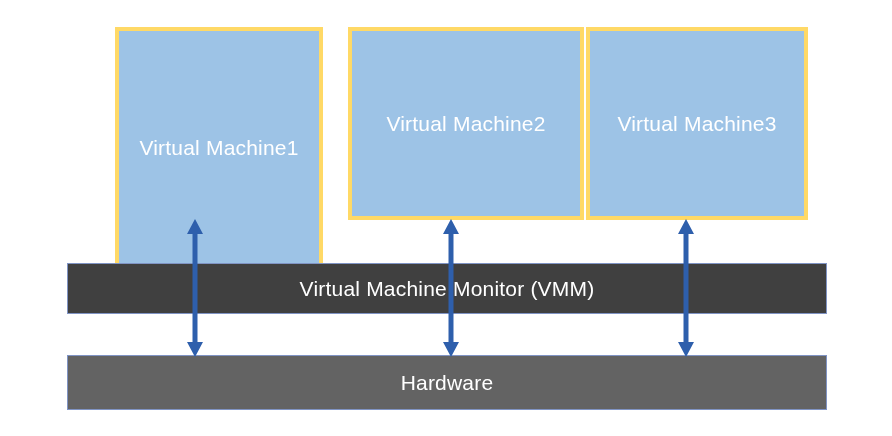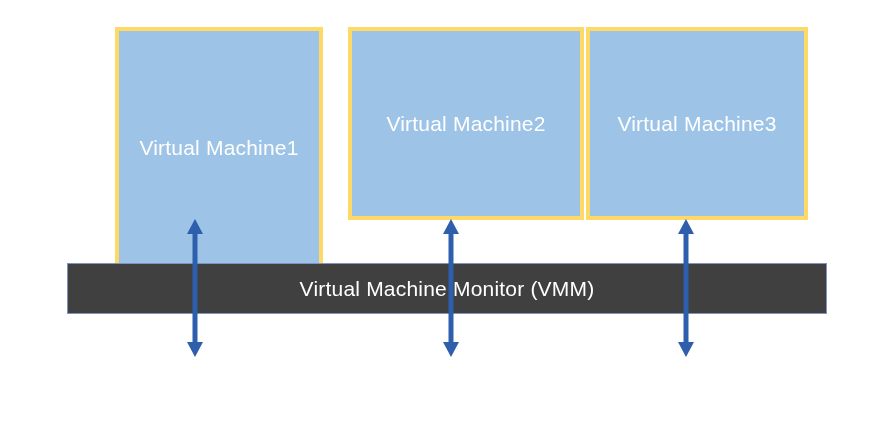--- a/index.html
+++ b/index.html
@@ -102,20 +102,23 @@
   </div>
 
   <div class="vm-box" id="vm-3">
     <span class="vm-label">Virtual Machine3</span>
   </div>
 
   <div class="layer-bar" id="vmm-bar">
     <span class="layer-label">Virtual Machine Monitor (VMM)</span>
   </div>
 
+  <div class="layer-bar" id="hardware-bar">
+    <span class="layer-label">Hardware</span>
+  </div>
 
   <svg class="connector" id="connector-1" viewBox="0 0 22 138">
     <line x1="11" y1="10" x2="11" y2="128" stroke="#2E5FAC" stroke-width="5"></line>
     <polygon points="11,0 19,15 3,15" fill="#2E5FAC"></polygon>
     <polygon points="11,138 19,123 3,123" fill="#2E5FAC"></polygon>
   </svg>
 
   <svg class="connector" id="connector-2" viewBox="0 0 22 138">
     <line x1="11" y1="10" x2="11" y2="128" stroke="#2E5FAC" stroke-width="5"></line>
     <polygon points="11,0 19,15 3,15" fill="#2E5FAC"></polygon>

